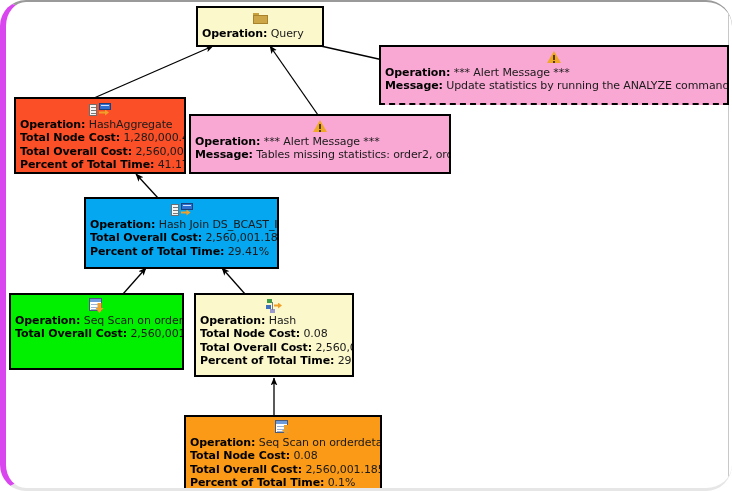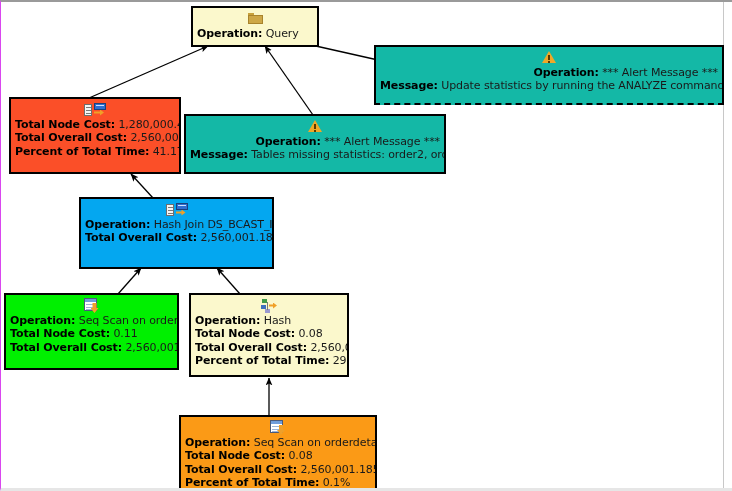--- a/index.html
+++ b/index.html
@@ -13,23 +13,24 @@
     font-family: "DejaVu Sans", sans-serif;
     overflow: hidden;
   }
   #canvas {
     position: relative;
     width: 732px;
     height: 491px;
     background: #ffffff;
     box-sizing: border-box;
     border-top: 2px solid #9a9a9a;
-    border-left: 1px solid #d946ef;
+    border-left: 6px solid #d946ef;
     border-bottom: 3px solid #e6e6e6;
     overflow: hidden;
+    border-radius: 26px;
   }
   
   #right-divider {
     position: absolute;
     top: 0;
     left: 722px;
     width: 1px;
     height: 491px;
     background: #c8c8c8;
   }
@@ -67,21 +68,21 @@
   .row .k {
     font-weight: bold;
     color: #000000;
   }
   .row .v {
     font-weight: normal;
     color: #1a1a1a;
   }
   
   .n-query     { background: #fbf8cc; }
-  .n-alert     { background: #14b8a6; text-align: right; }
+  .n-alert     { background: #f9a8d4; }
   .n-alert-dashed { border-style: solid solid dashed solid; }
   .n-red       { background: #fb4f28; }
   .n-blue      { background: #04a7f0; }
   .n-green     { background: #00f000; }
   .n-yellow    { background: #fbf8cc; }
   .n-orange    { background: #fb9a16; }
 
   
   .ico { display: inline-block; position: relative; vertical-align: middle; }
 
@@ -255,20 +256,24 @@
             <i></i>
           </span>
         <span class="chip">
             <b></b>
           </span>
         <span class="arrow"></span>
       </span>
     </div>
     <div class="rows">
       <div class="row">
+        <span class="k">Operation:</span>
+        <span class="v">HashAggregate</span>
+      </div>
+      <div class="row">
         <span class="k">Total Node Cost:</span>
         <span class="v">1,280,000.4875</span>
       </div>
       <div class="row">
         <span class="k">Total Overall Cost:</span>
         <span class="v">2,560,001.185</span>
       </div>
       <div class="row">
         <span class="k">Percent of Total Time:</span>
         <span class="v">41.17%</span>
@@ -309,20 +314,24 @@
       </span>
     </div>
     <div class="rows">
       <div class="row">
         <span class="k">Operation:</span>
         <span class="v">Hash Join DS_BCAST_INNER</span>
       </div>
       <div class="row">
         <span class="k">Total Overall Cost:</span>
         <span class="v">2,560,001.185</span>
+      </div>
+      <div class="row">
+        <span class="k">Percent of Total Time:</span>
+        <span class="v">29.41%</span>
       </div>
     </div>
   </div>
 
   <div class="node n-green" style="left:3px; top:291px; width:175px; height:77px;">
     <div class="icon-row">
       <span class="ico ico-table">
         <span class="sheet">
             <u></u>
             <i></i>
@@ -331,24 +340,20 @@
           </span>
         <span class="dn"></span>
       </span>
     </div>
     <div class="rows">
       <div class="row">
         <span class="k">Operation:</span>
         <span class="v">Seq Scan on order2 o</span>
       </div>
       <div class="row">
-        <span class="k">Total Node Cost:</span>
-        <span class="v">0.11</span>
-      </div>
-      <div class="row">
         <span class="k">Total Overall Cost:</span>
         <span class="v">2,560,001.185</span>
       </div>
     </div>
   </div>
 
   <div class="node n-yellow" style="left:188px; top:291px; width:160px; height:84px;">
     <div class="icon-row">
       <span class="ico ico-hash">
         <span class="n1"></span><span class="n2"></span><span class="n3"></span>

